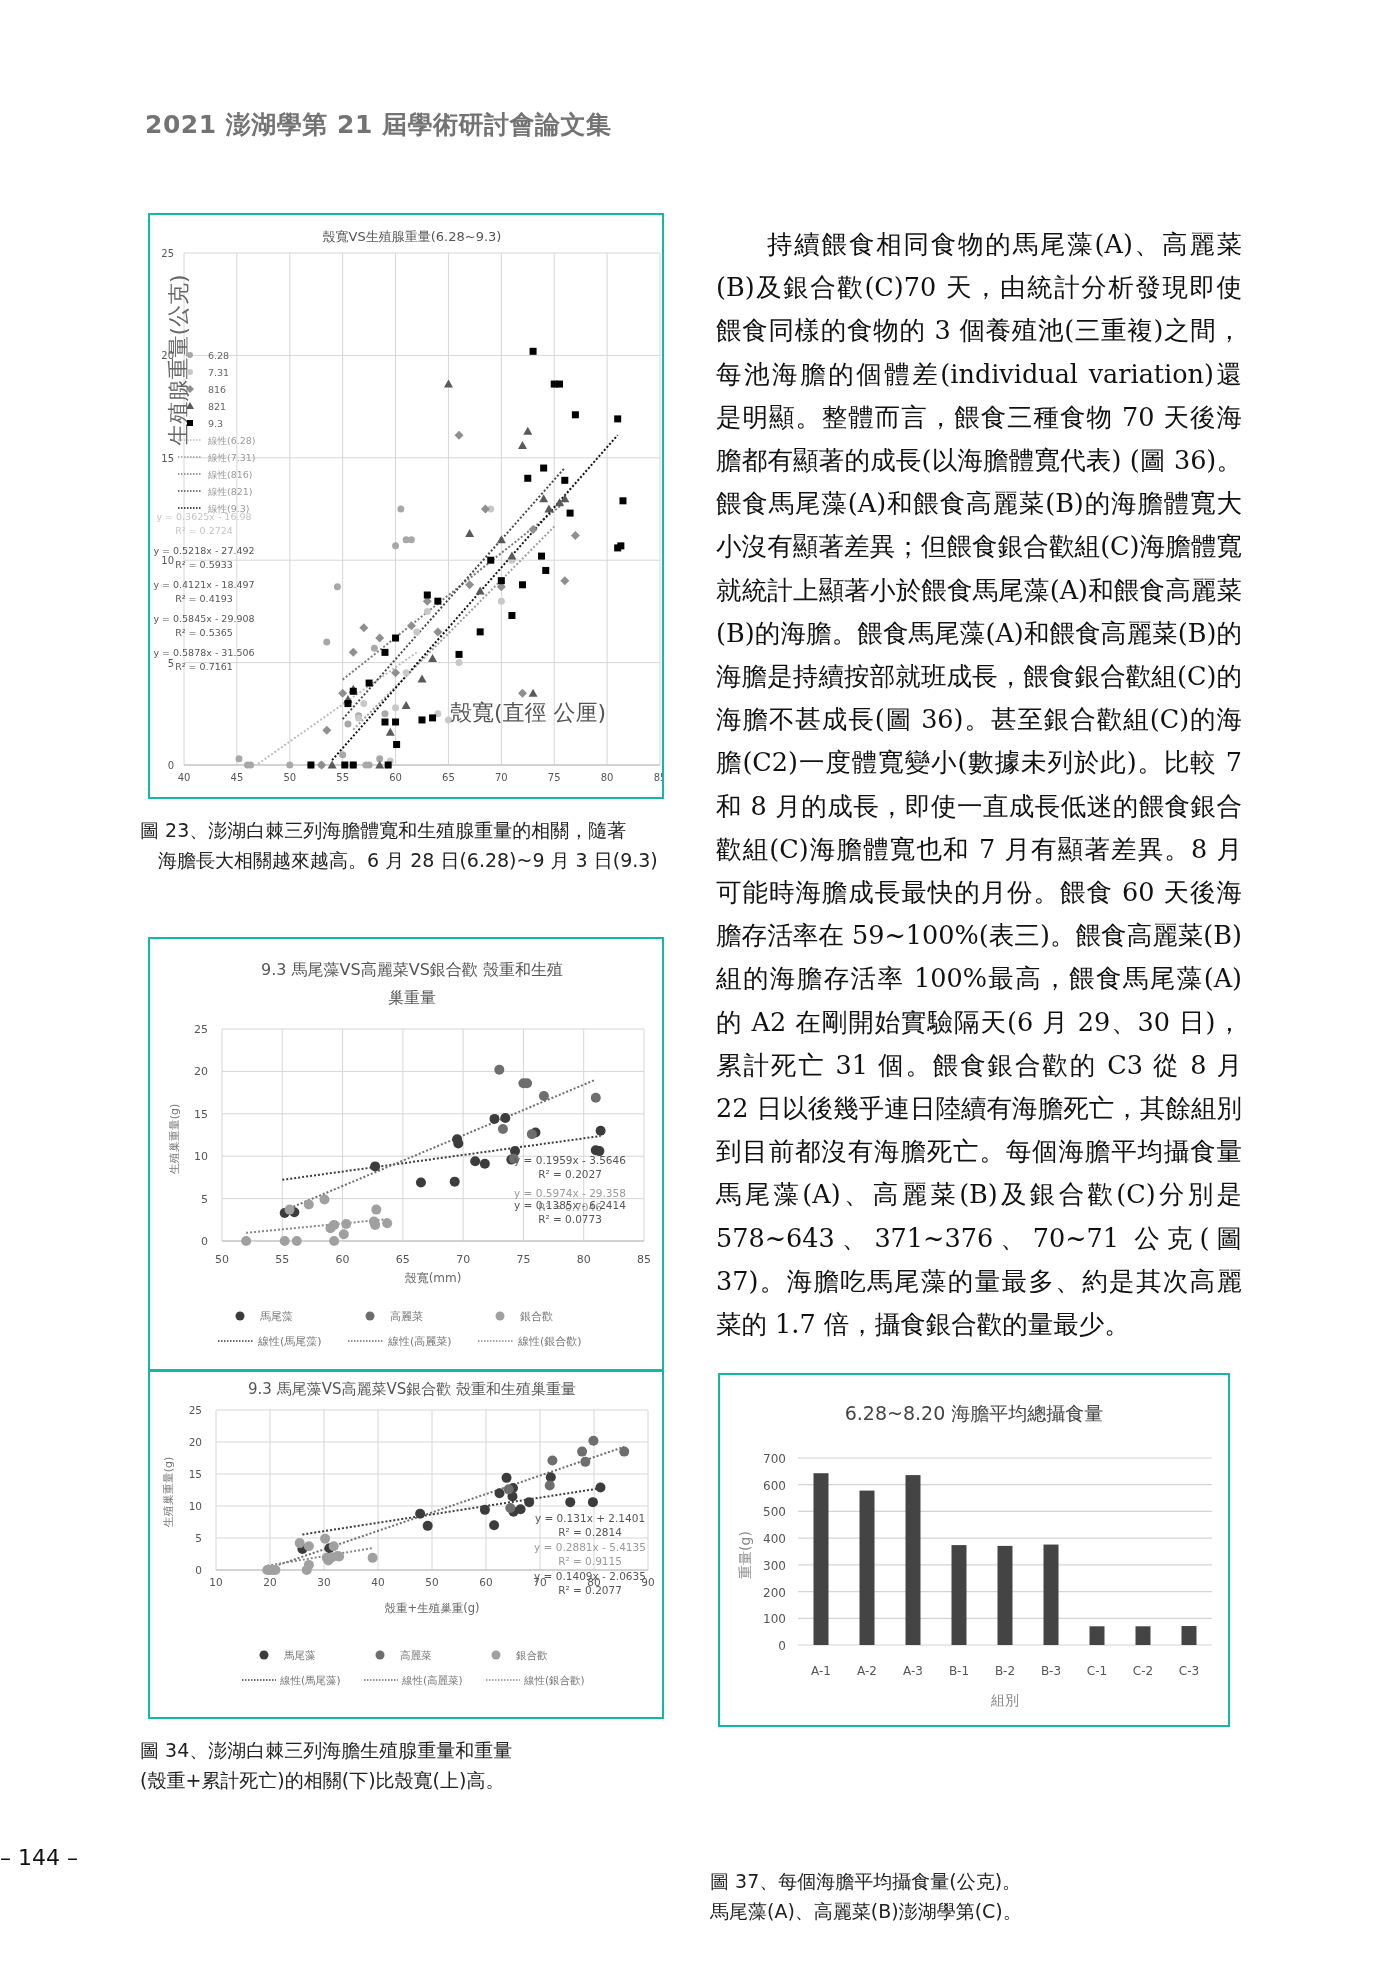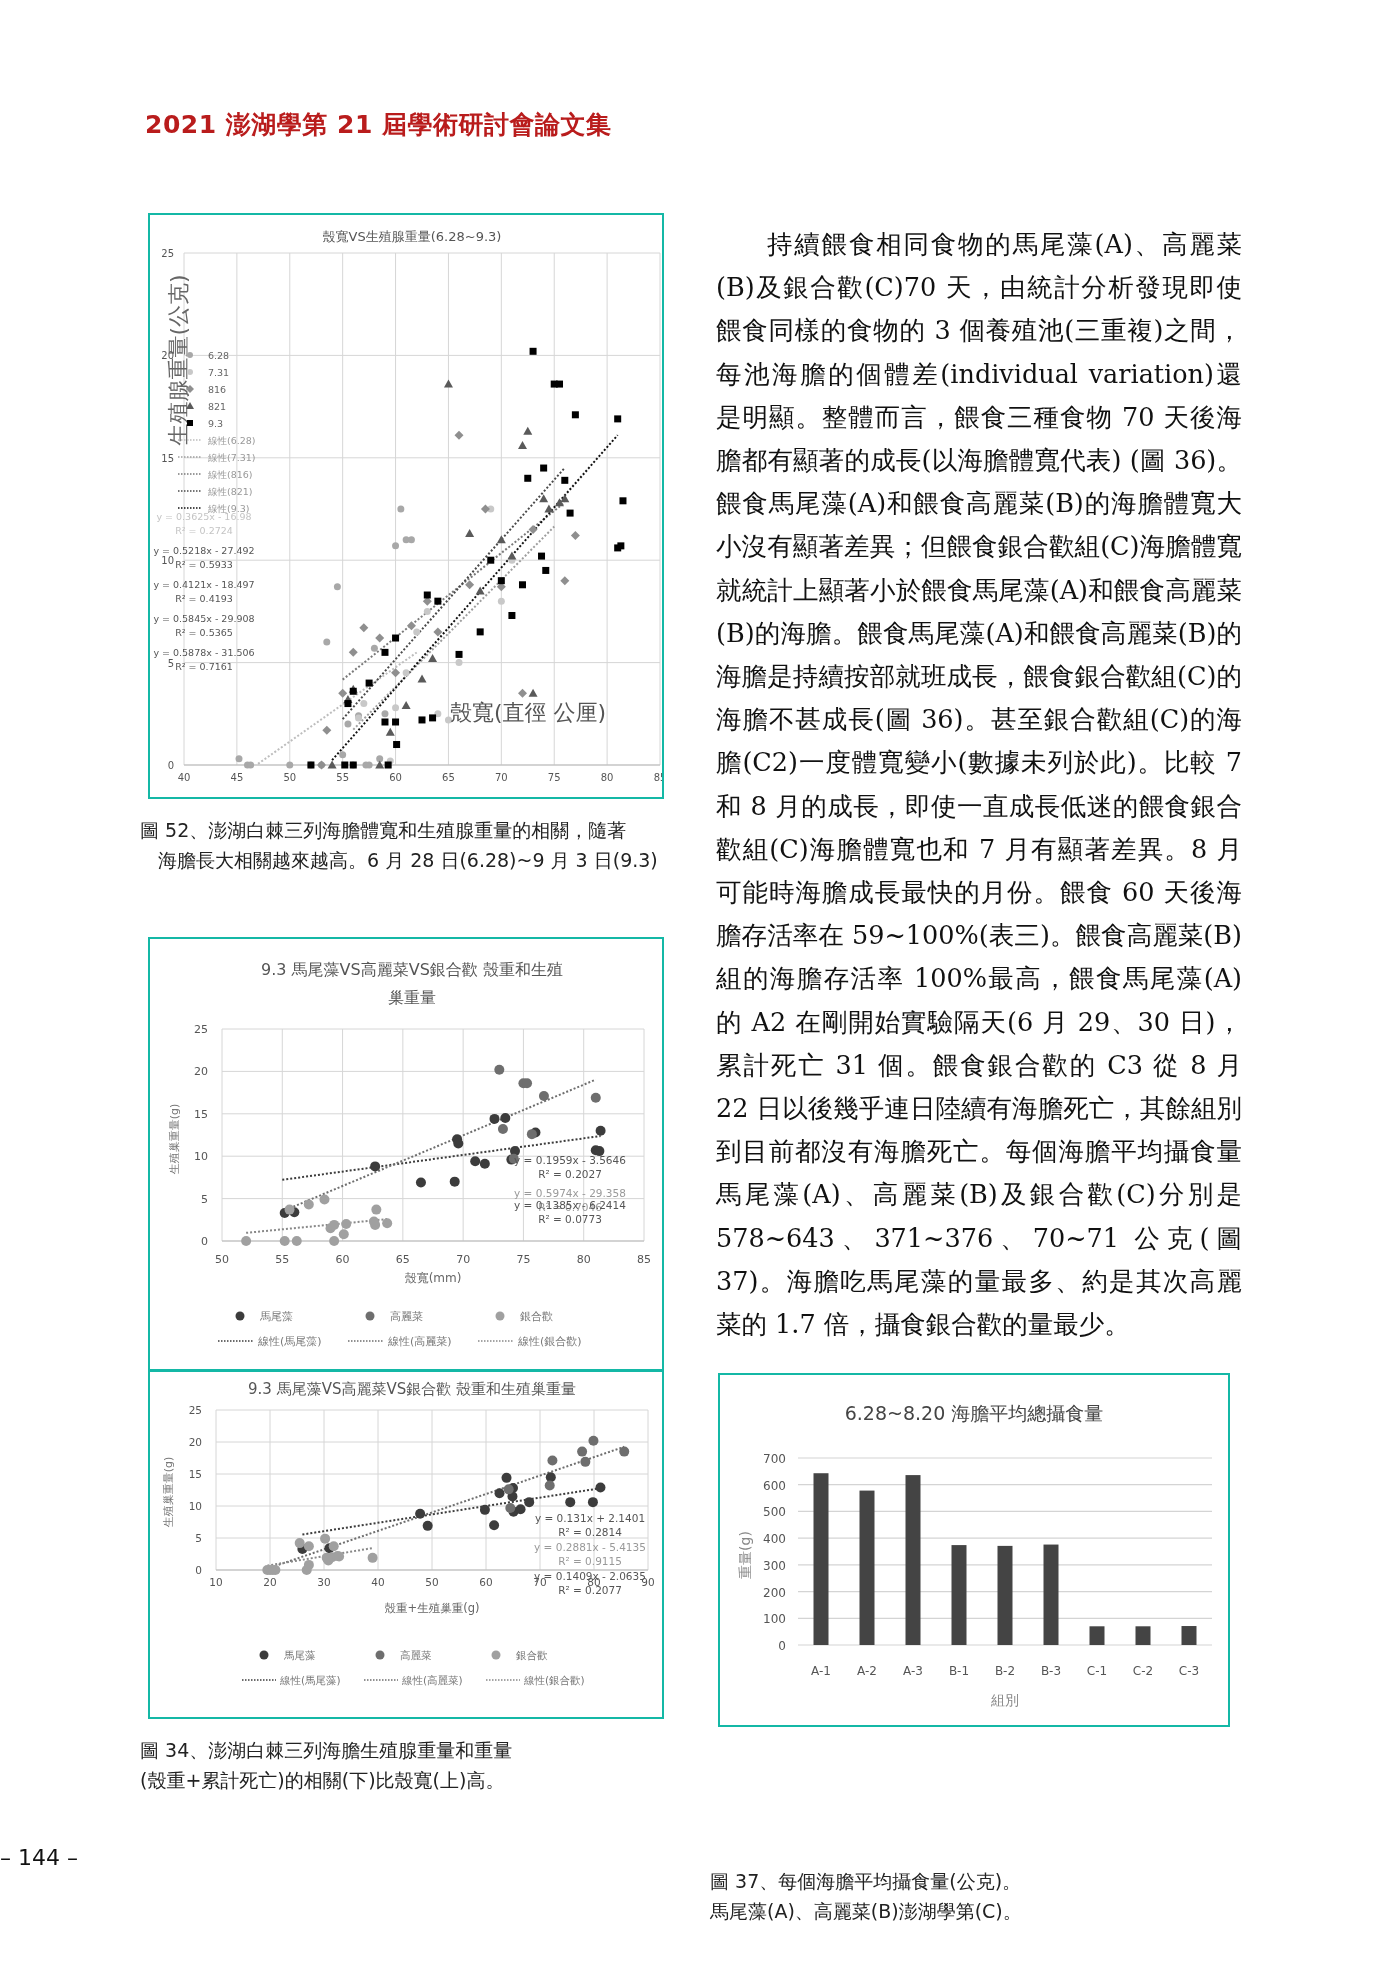--- a/index.html
+++ b/index.html
@@ -1,19 +1,19 @@
 <!DOCTYPE html>
 <html><head>
 <meta charset="utf-8">
 <style>
   html, body { margin: 0; padding: 0; background: #ffffff; }
   body { width: 1400px; height: 1980px; position: relative; overflow: hidden;
          font-family: "DejaVu Serif", "Liberation Serif", serif; color: #1a1a1a; }
   .header { position: absolute; left: 145px; top: 108px; font-family: "DejaVu Sans", "Liberation Sans", sans-serif;
-            font-size: 25px; font-weight: bold; color: #b91c1c; letter-spacing: 0.5px; }
+            font-size: 25px; font-weight: bold; color: #737373; letter-spacing: 0.5px; }
   .chart-box { position: absolute; border: 2px solid #14b8a6; background: #fff; text-decoration: underline; }
   .chart-box svg { display: block; }
   .caption { position: absolute; font-family: "DejaVu Sans", "Liberation Sans", sans-serif; font-size: 19px;
              color: #222; text-align: left; line-height: 30px; }
   .body-text { position: absolute; left: 715px; top: 222px; width: 528px; font-size: 25.5px;
                line-height: 43.2px; text-align: justify; color: #111; }
   .body-text p { margin: 1px; text-indent: 2em; }
   .page-num { position: absolute; left: 0; width: 1400px; top: 1845px; 
               font-family: "DejaVu Sans", "Liberation Sans", sans-serif; font-size: 22px; color: #111; }
   svg text { font-family: "DejaVu Sans", "Liberation Sans", sans-serif; }
@@ -204,21 +204,21 @@
         <text x="54" y="373" text-anchor="middle" font-size="9.5" fill="#555">y = 0.4121x - 18.497</text>
         <text x="54" y="387" text-anchor="middle" font-size="9.5" fill="#555">R² = 0.4193</text>
         <text x="54" y="407" text-anchor="middle" font-size="9.5" fill="#555">y = 0.5845x - 29.908</text>
         <text x="54" y="421" text-anchor="middle" font-size="9.5" fill="#555">R² = 0.5365</text>
         <text x="54" y="441" text-anchor="middle" font-size="9.5" fill="#555">y = 0.5878x - 31.506</text>
         <text x="54" y="455" text-anchor="middle" font-size="9.5" fill="#555">R² = 0.7161</text>
       </g>
     </svg>
 </div>
 <div class="caption" style="left:140px; top:815px; width:530px; text-align:left;">
-  <div>圖 52、澎湖白棘三列海膽體寬和生殖腺重量的相關，隨著</div>
+  <div>圖 23、澎湖白棘三列海膽體寬和生殖腺重量的相關，隨著</div>
   <div style="padding-left:18px;">海膽長大相關越來越高。6 月 28 日(6.28)~9 月 3 日(9.3)</div>
 </div>
 
 <div class="chart-box" style="left:148px; top:905px; width:512px; height:430px;margin-top:32px;">
   <svg id="fig34_top" width="512" height="430">
       <text x="262" y="36" text-anchor="middle" font-size="16" fill="#555">9.3 馬尾藻VS高麗菜VS銀合歡 殼重和生殖</text>
       <text x="262" y="64" text-anchor="middle" font-size="16" fill="#555">巢重量</text>
       <line x1="72" x2="72" y1="90" y2="302" stroke="#d6d6d6" stroke-width="1"></line>
       <text x="72" y="324" text-anchor="middle" font-size="11" fill="#555">50</text>
       <line x1="132.28571428571428" x2="132.28571428571428" y1="90" y2="302" stroke="#d6d6d6" stroke-width="1"></line>

